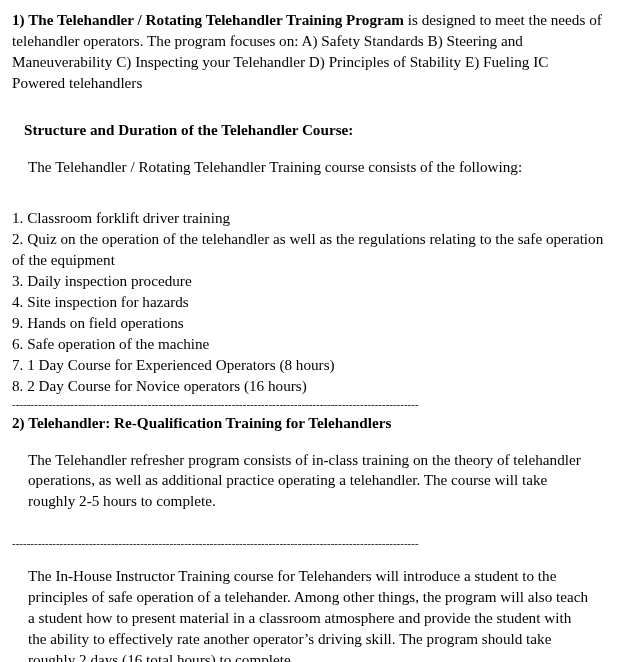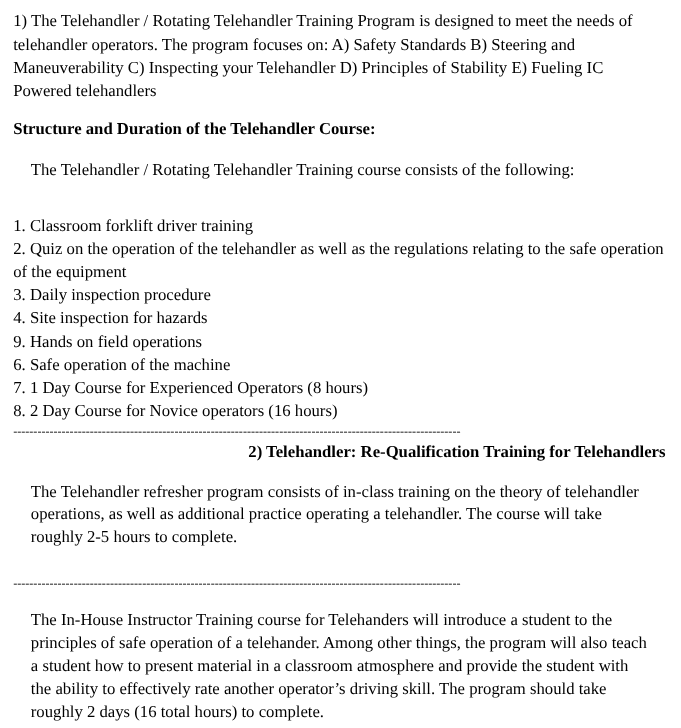--- a/index.html
+++ b/index.html
@@ -22,34 +22,34 @@
     position: relative;
     overflow: hidden;
   }
   .para {
     font-size: 15.2px;
     line-height: 1.38;
     text-align: left;
     margin: 0;
   }
   .bold {
-    font-weight: normal;
+    font-weight: bold;
     margin-top: 24px;
   }
   .block-gap {
     height: 14px;
   }
   .small-gap {
     height: 8px;
   }
   .heading {
     font-size: 15.2px;
     font-weight: bold;
     line-height: 1.38;
-    margin: 0;
+    margin: 12px;
   }
   .list {
     margin: 0;
     padding: 0;
     list-style: none;
     font-size: 15.2px;
     line-height: 1.38;
   }
   .list li {
     margin: 0;
@@ -63,21 +63,20 @@
     white-space: nowrap;
     overflow: hidden;
     height: 12px;
     margin: 2px 0 2px 0;
   }
   .section-title {
     font-size: 15.2px;
     font-weight: bold;
     line-height: 1.38;
     margin: 0;
-    text-align: right;
   }
   .body-text {
     font-size: 15.2px;
     line-height: 1.38;
     margin: 16px;
   }
 </style>
 </head>
 <body>
 

